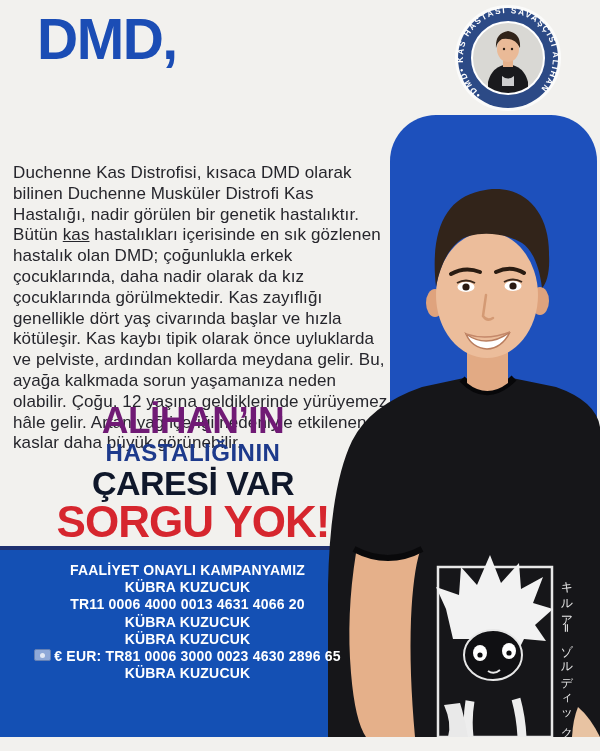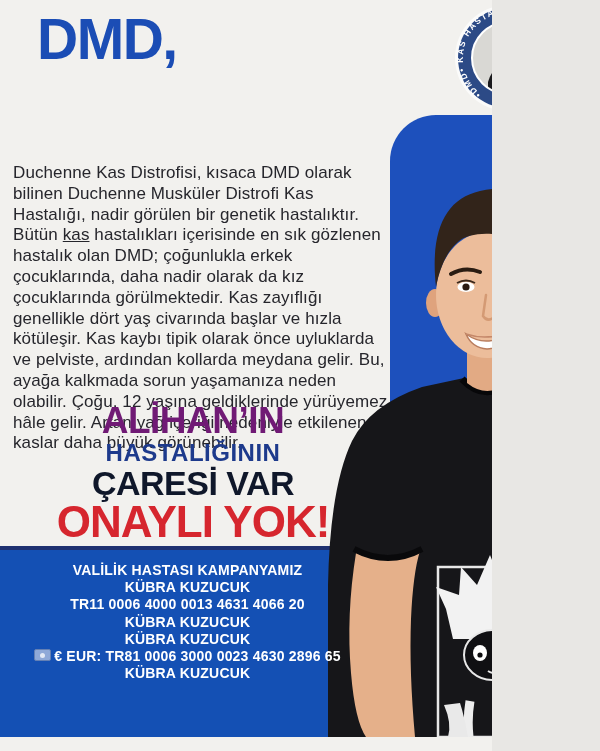--- a/index.html
+++ b/index.html
@@ -1,17 +1,17 @@
 <!DOCTYPE html>
 <html><head>
 <meta charset="utf-8">
 <style>
   html,body{margin:0;padding:0;background:#e8e7e4;}
   .poster{
-    position:relative;width:492px;height:751px;overflow:hidden;
+    position:relative;width:600px;height:751px;overflow:hidden;
     background:#f2f1ee;font-family:"Liberation Sans",sans-serif;
   }
   
   .title{
     position:absolute;left:37px;top:12px;
     font-size:57px;line-height:55px;font-weight:800;
     color:#1b4db5;letter-spacing:-1.5px;
   }
   
   .blue-rect{
@@ -102,21 +102,21 @@
       </text>
     </svg>
   </div>
 
   <p class="about"><span>Duchenne Kas Distrofisi, kısaca DMD olarak bilinen Duchenne Musküler Distrofi Kas Hastalığı, nadir görülen bir genetik hastalıktır. Bütün </span><span class="u">kas</span><span> hastalıkları içerisinde en sık gözlenen hastalık olan DMD; çoğunlukla erkek çocuklarında, daha nadir olarak da kız çocuklarında görülmektedir. Kas zayıflığı genellikle dört yaş civarında başlar ve hızla kötüleşir. Kas kaybı tipik olarak önce uyluklarda ve pelviste, ardından kollarda meydana gelir. Bu, ayağa kalkmada sorun yaşamanıza neden olabilir. Çoğu, 12 yaşına geldiklerinde yürüyemez hâle gelir. Artan yağ içeriği nedeniyle etkilenen kaslar daha büyük görünebilir.</span></p>
 
   <div class="headline">
     <div class="h1">ALİHAN’IN</div>
     <div class="h2">HASTALIĞININ</div>
     <div class="h3">ÇARESİ VAR</div>
-    <div class="h4">ONAYLI YOK!</div>
+    <div class="h4">SORGU YOK!</div>
   </div>
 
   <svg class="photo" viewBox="0 0 280 622">
 
     <path d="M8,622 L8,470 Q10,372 32,326 Q50,290 102,272 L144,263 Q167,287 192,263 L236,272 Q276,286 280,312 L280,622 Z" fill="#161619"></path>
 
     <path d="M142,264 Q167,290 194,263" fill="none" stroke="#070709" stroke-width="7"></path>
 
     <path d="M147,226 L147,268 Q167,284 188,268 L188,224 Q168,246 147,226 Z" fill="#e2aa84"></path>
 
@@ -164,21 +164,21 @@
       <circle cx="189" cy="538" r="2.6" fill="#0c0c0e"></circle>
       <path d="M168,556 q6,4 12,-1" stroke="#e8e8e8" stroke-width="2" fill="none"></path>
       <path d="M150,586 Q147,604 149,622" stroke="#ededed" stroke-width="9" fill="none"></path>
       <path d="M196,584 Q201,602 202,622" stroke="#ededed" stroke-width="9" fill="none"></path>
       <path d="M124,590 Q132,608 128,622 L148,622 Q144,600 140,588 Z" fill="#e9e9e9"></path>
       <text class="vtext" x="247" y="458">キルア=ゾルディック</text>
     </g>
   </svg>
 
   <div class="bank">
-      <div class="bank-line"><span>VALİLİK HASTASI KAMPANYAMIZ</span></div>
+      <div class="bank-line"><span>FAALİYET ONAYLI KAMPANYAMIZ</span></div>
       <div class="bank-line"><span>KÜBRA KUZUCUK</span></div>
       <div class="bank-line"><span>TR11 0006 4000 0013 4631 4066 20</span></div>
       <div class="bank-line"><span>KÜBRA KUZUCUK</span></div>
       <div class="bank-line"><span>KÜBRA KUZUCUK</span></div>
       <div class="bank-line"><span class="banknote eur"></span><span>€ EUR: TR81 0006 3000 0023 4630 2896 65</span></div>
       <div class="bank-line"><span>KÜBRA KUZUCUK</span></div>
     </div>
 
 </div>
 

